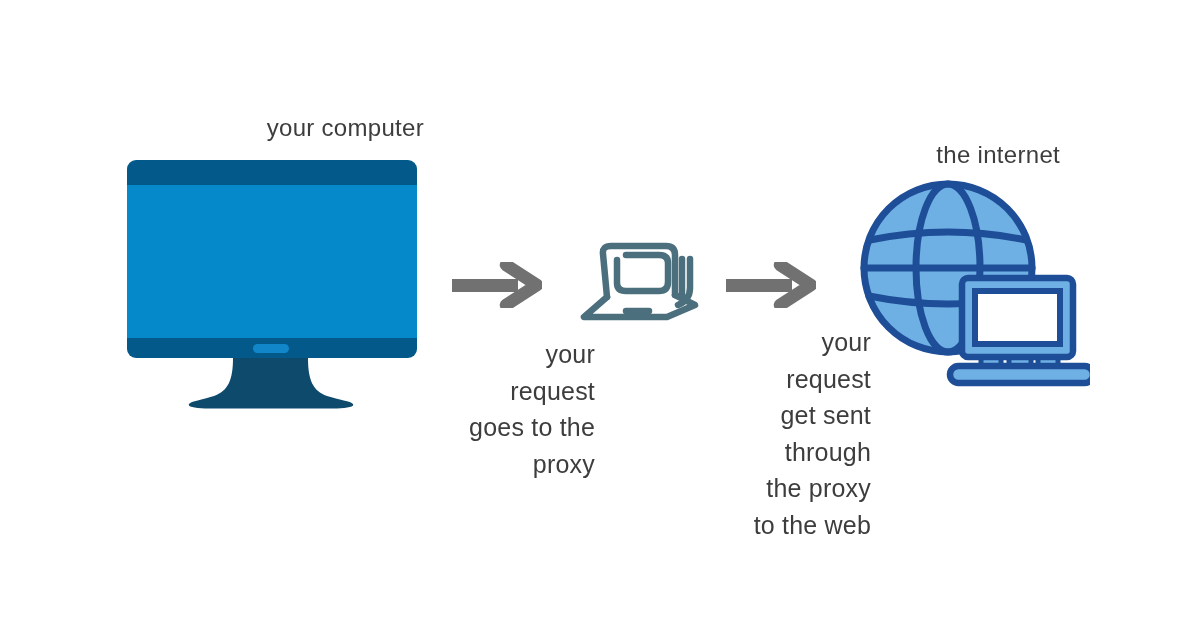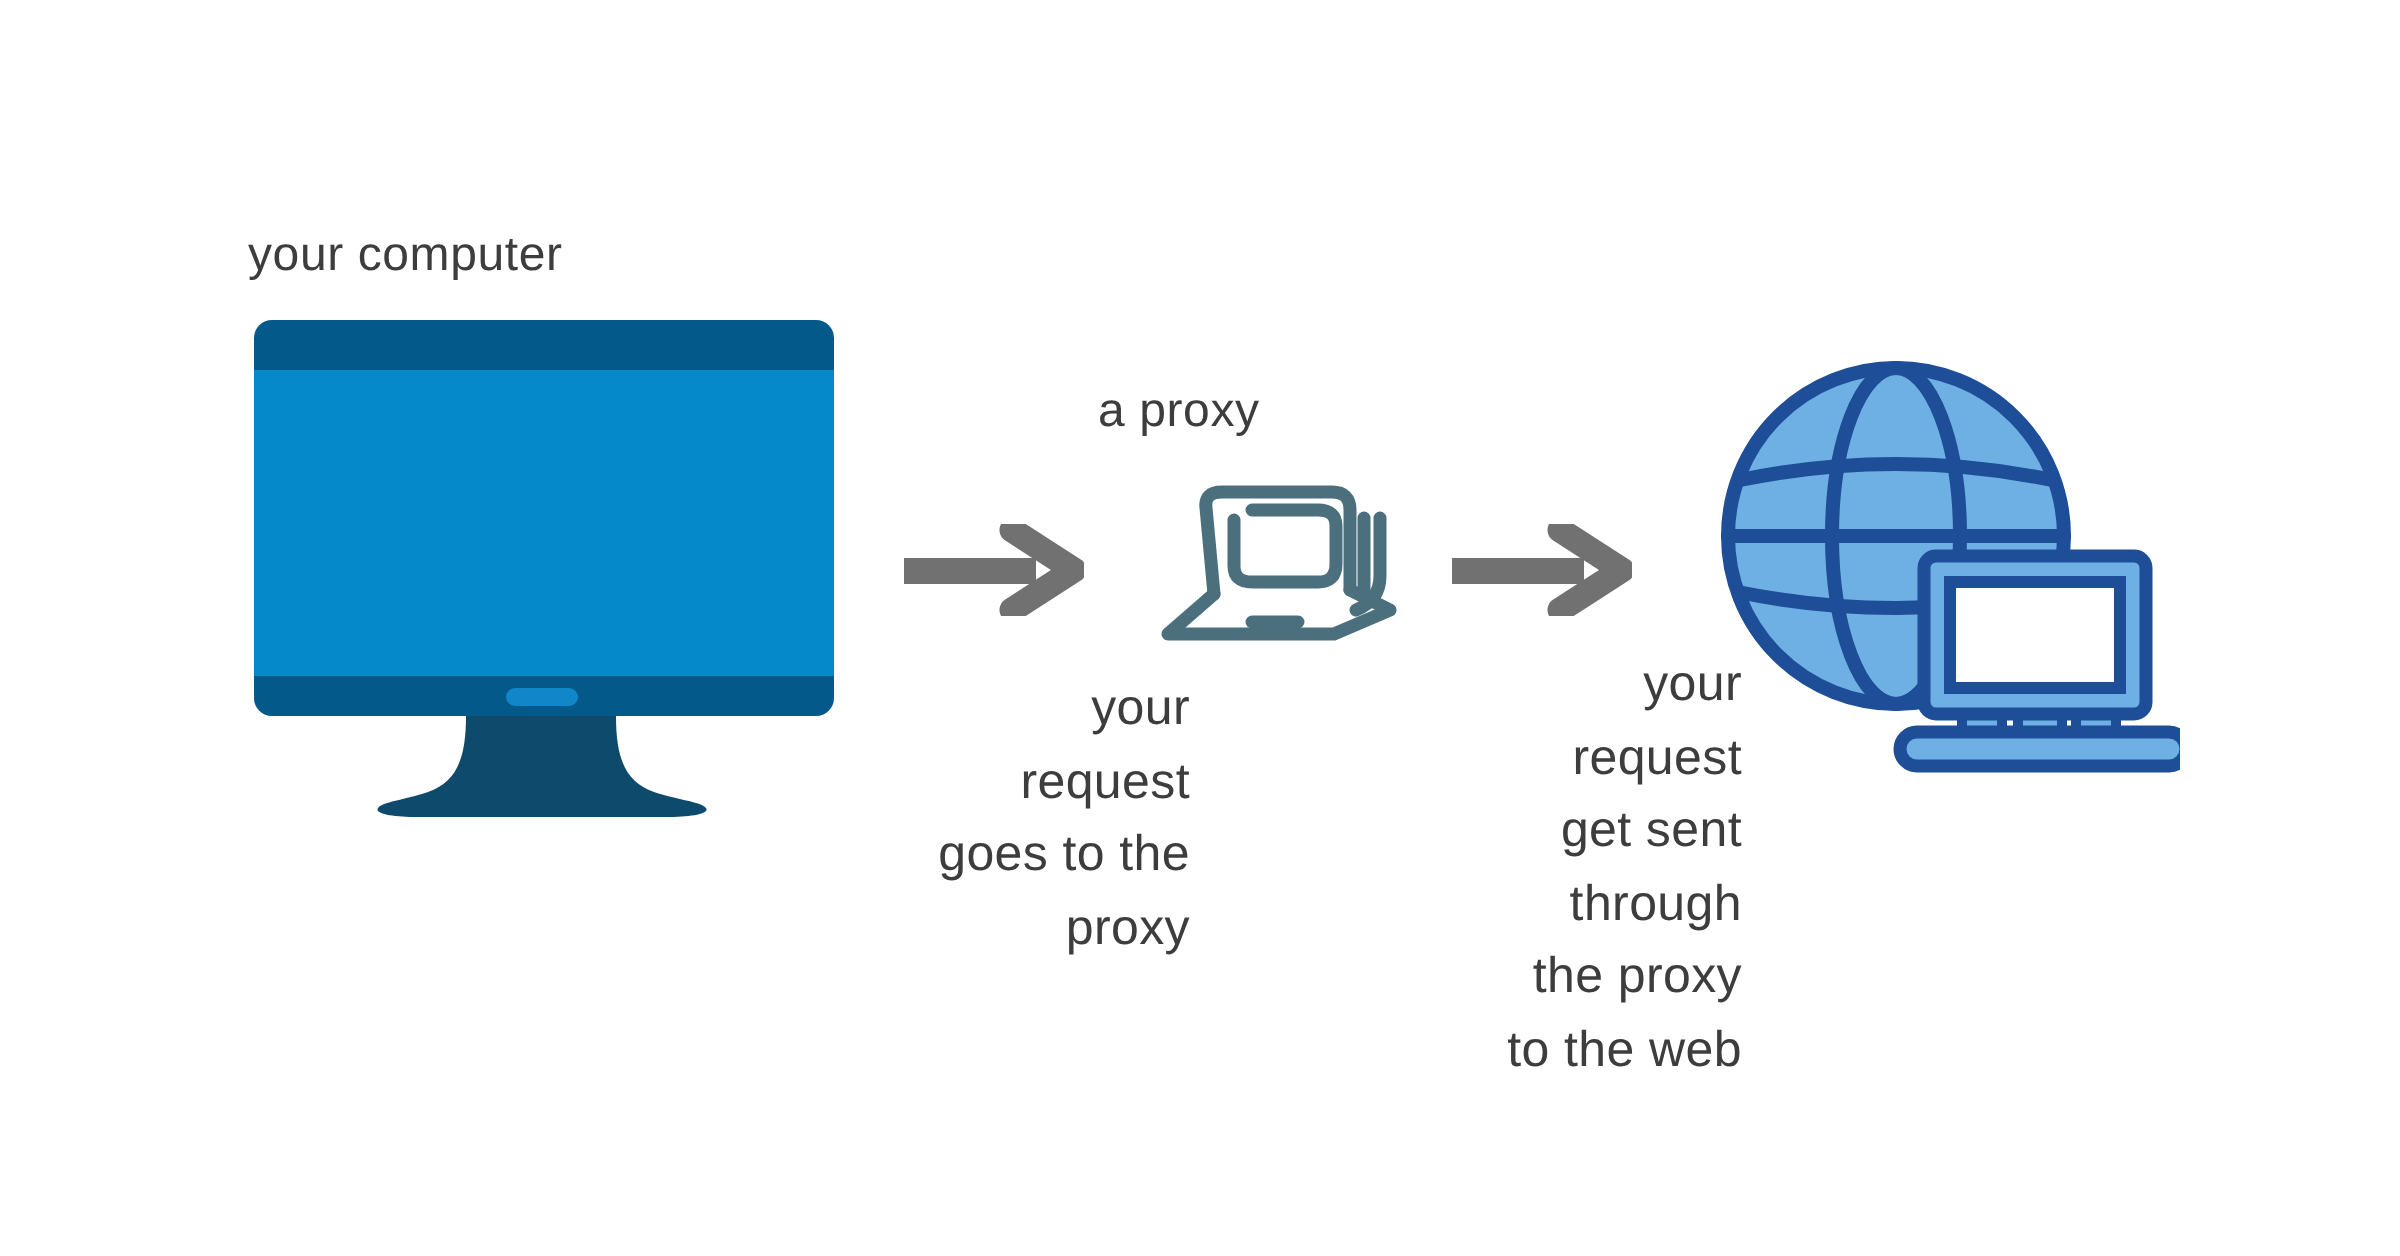--- a/index.html
+++ b/index.html
@@ -10,21 +10,21 @@
     height: 628px;
     background: #ffffff;
     overflow: hidden;
   }
   .abs { position: absolute; }
   .node-label {
     font-size: 24px;
     font-weight: 300;
     color: #3d3d3d;
     letter-spacing: 0.3px;
-    text-align: left;
+    text-align: right;
     white-space: nowrap;
   }
   .caption {
     font-size: 25px;
     font-weight: 300;
     color: #3d3d3d;
     letter-spacing: 0.2px;
     line-height: 36.5px;
     text-align: right;
     white-space: pre-line;
@@ -52,21 +52,20 @@
       <rect x="0" y="17" width="66" height="13" stroke="none"></rect>
       <path d="M54,3 L85,23 L54,43" fill="none" stroke-width="12.5" stroke-linecap="round" stroke-linejoin="round"></path>
     </g>
   </svg>
 
   <div class="abs caption" style="left:395px; top:336px; width:200px;">your
 request
 goes to the
 proxy</div>
 
-  <div class="abs node-label" style="left:549px; top:192px; width:200px;">a proxy</div>
 
   <svg class="abs" style="left:578px; top:234px;" width="130" height="95" viewBox="0 0 130 95">
     <g fill="none" stroke-width="6.5" stroke-linecap="round" stroke-linejoin="round" stroke="#4c6f7e">
       <path d="M29,63 L25,20 Q24,12 33,12 L88,12 Q97,12 97,21 L97,61"></path>
       <path d="M39,26 L39,49 Q39,57 48,57 L81,57 Q90,57 90,48 L90,29 Q90,21 81,21 L48,21"></path>
       <path d="M104,25 V61"></path>
       <path d="M112,25 V54 Q112,66 100,71"></path>
       <path d="M29,63 L6,83 L89,83 L117,71 L97,61"></path>
       <path d="M48,77 L71,77"></path>
     </g>
@@ -79,20 +78,21 @@
     </g>
   </svg>
 
   <div class="abs caption" style="left:671px; top:324px; width:200px;">your
 request
 get sent
 through
 the proxy
 to the web</div>
 
+  <div class="abs node-label" style="left:860px; top:141px; width:200px;">the internet</div>
 
   <svg class="abs" style="left:858px; top:178px;" width="232" height="212" viewBox="0 0 232 212">
     <g stroke-width="7" stroke-linecap="round" stroke="#1d4e97">
       <circle cx="90" cy="90" r="84" fill="#6fb0e4" stroke="#1d4e97"></circle>
       <g fill="none">
         <ellipse cx="90" cy="90" rx="32" ry="84"></ellipse>
         <path d="M6,90 L174,90"></path>
         <path d="M12,62 Q90,46 168,62"></path>
         <path d="M11,118 Q90,134 169,118"></path>
       </g>

